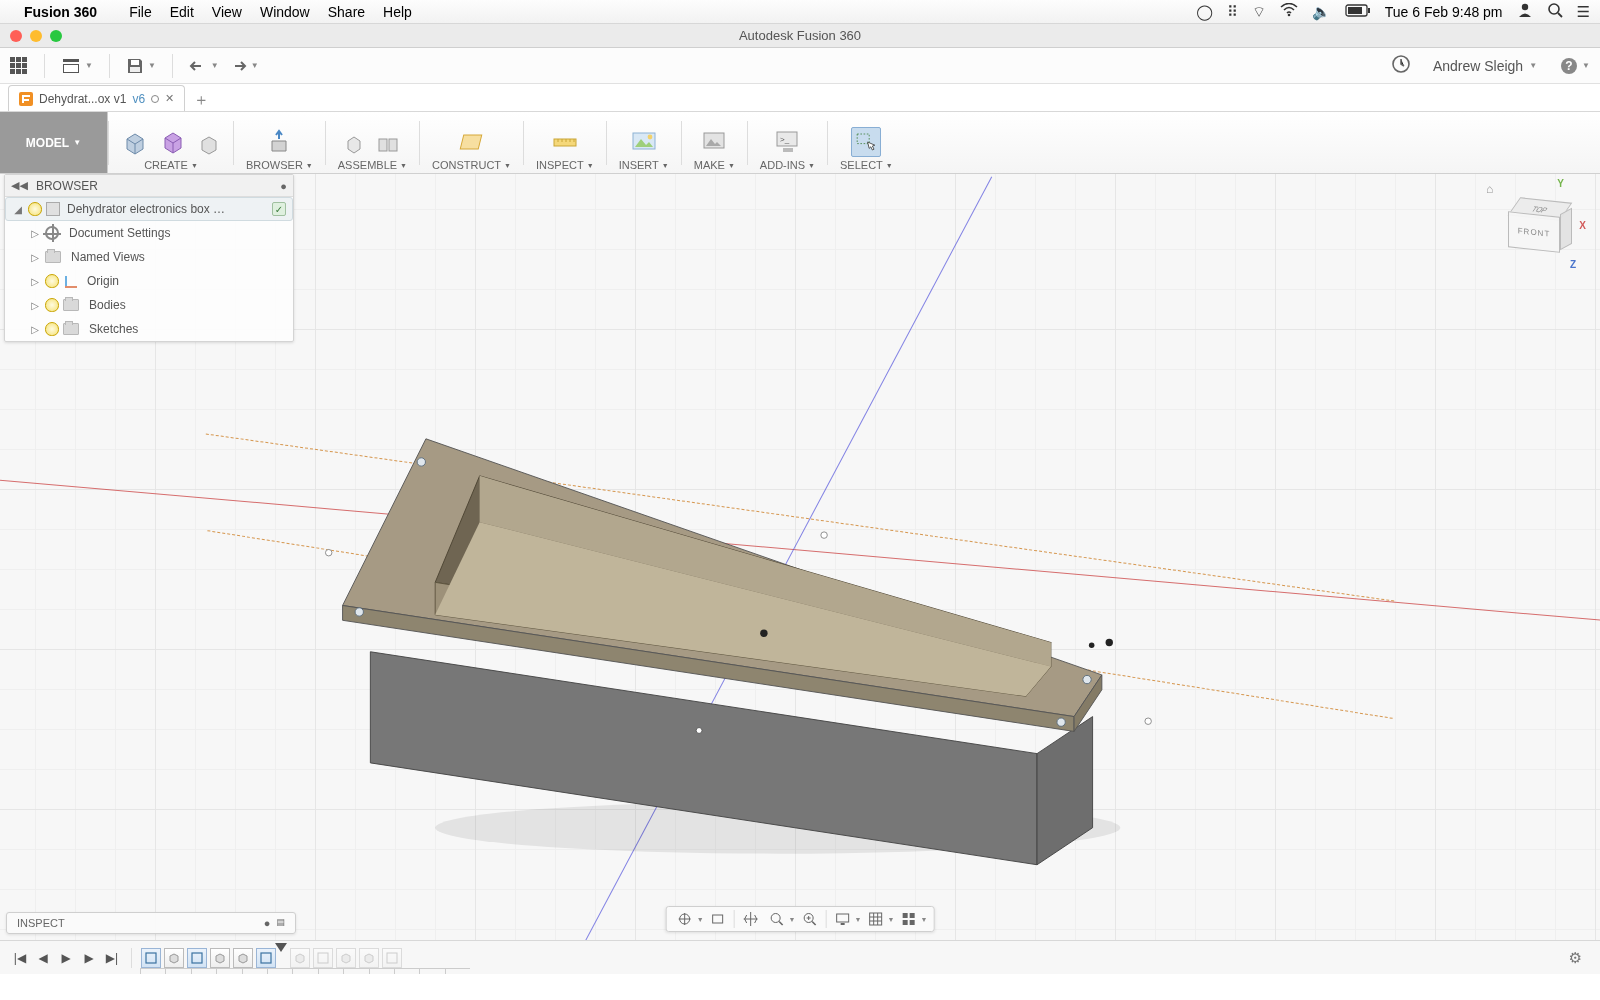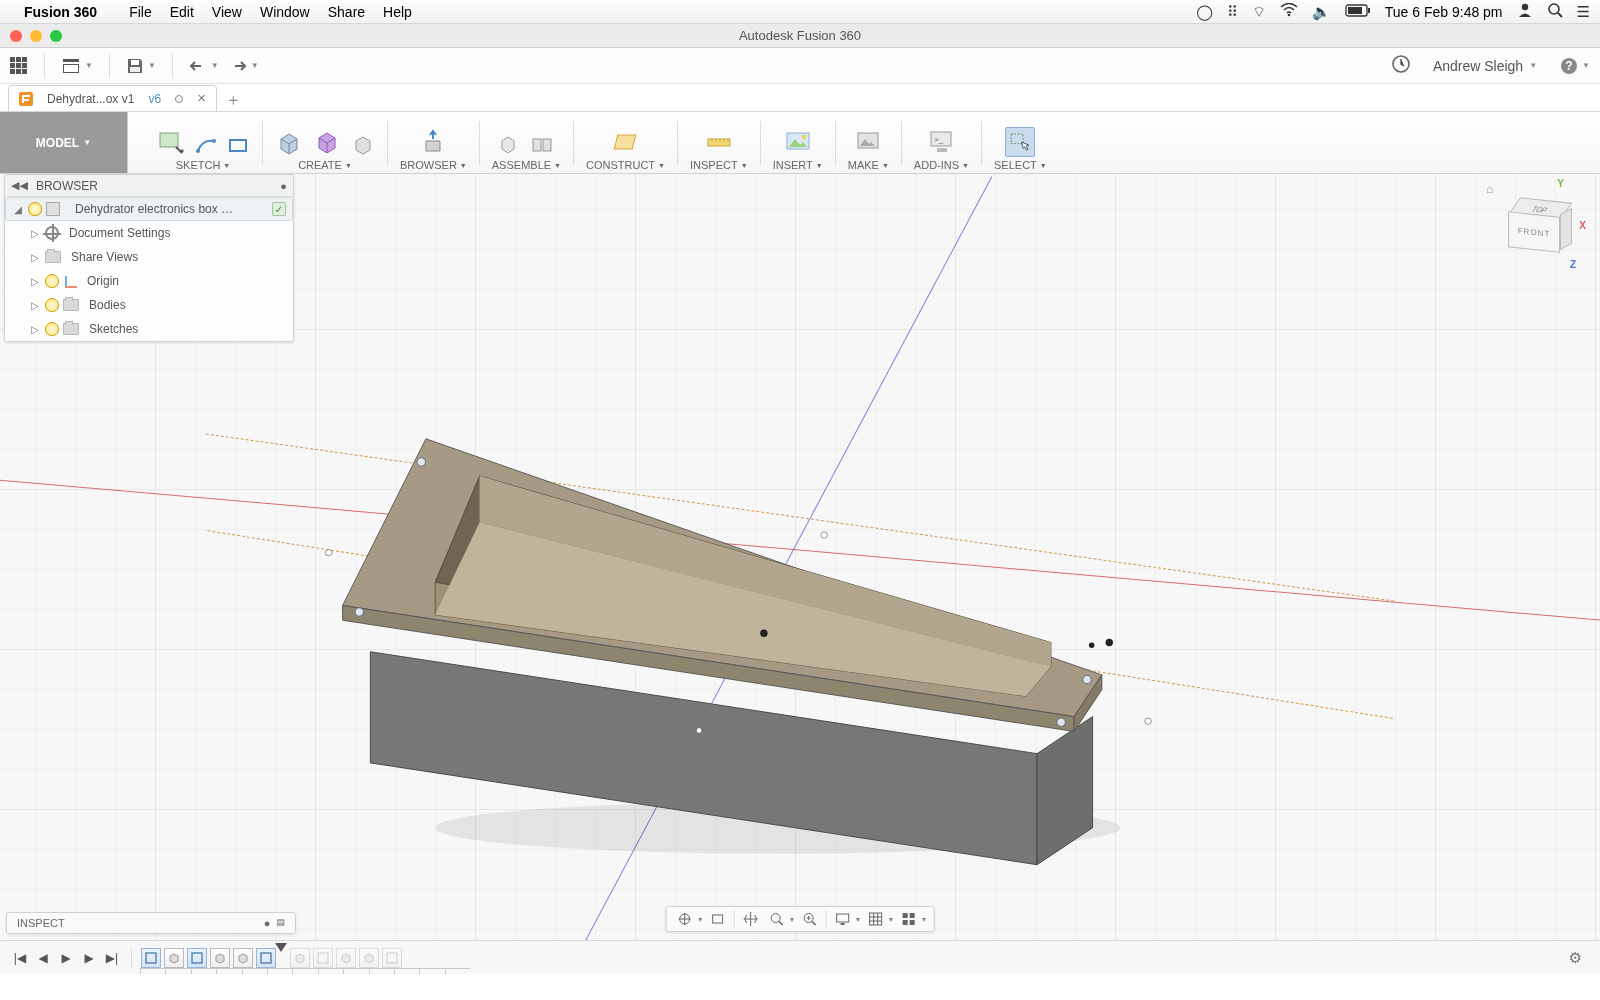--- a/index.html
+++ b/index.html
@@ -22,28 +22,28 @@
   
   .qat{height:36px;background:#fcfcfc;border-bottom:1px solid #e1e1e1;display:flex;align-items:center;padding:0 10px;gap:10px;}
   .qat .grid-icon{width:18px;height:18px;display:grid;grid-template-columns:repeat(3,5px);grid-template-rows:repeat(3,5px);gap:1px;}
   .qat .grid-icon span{background:#555;}
   .qat .divider{width:1px;height:24px;background:#ddd;margin:0 6px;}
   .qat .btn{display:flex;align-items:center;color:#666;gap:2px;font-size:15px;cursor:pointer;}
   .qat .caret{font-size:8px;color:#888;margin-left:2px;}
   .qat .right{margin-left:auto;display:flex;align-items:center;gap:23px;color:#555;font-size:14px;}
   
   .doc-tabs{height:28px;background:#fff;border-bottom:1px solid #d8d8d8;display:flex;align-items:flex-end;padding-left:8px;}
-  .doc-tab{display:flex;align-items:center;height:26px;padding:0 10px;border:1px solid #d0d0d0;border-bottom:none;border-radius:4px 4px 0 0;background:#fff;font-size:12px;color:#555;gap:14px;}
+  .doc-tab{display:flex;align-items:center;height:26px;padding:0 10px;border:1px solid #d0d0d0;border-bottom:none;border-radius:4px 4px 0 0;background:#fff;font-size:12px;color:#555;gap:6px;}
   .doc-tab .ver{color:#5090c0;}
   .doc-tab .circle{width:8px;height:8px;border:1px solid #888;border-radius:50%;}
   .doc-tab .close{color:#777;font-size:11px;cursor:pointer;}
   .doc-tabs .plus{margin-left:8px;color:#888;font-size:16px;cursor:pointer;}
   
   .ribbon-wrap{height:62px;display:flex;align-items:stretch;border-bottom:1px solid #d0d0d0;background:linear-gradient(#fff,#f5f5f5);}
-  .workspace-chip{width:128px;background:#9a9a9a;color:#fff;display:flex;align-items:center;justify-content:center;font-size:12px;font-weight:600;gap:4px;border-right:1px solid #ccc;margin-right:16px;}
+  .workspace-chip{width:108px;background:#9a9a9a;color:#fff;display:flex;align-items:center;justify-content:center;font-size:12px;font-weight:600;gap:4px;border-right:1px solid #ccc;margin-right:0px;}
   .ribbon{flex:1;display:flex;align-items:flex-end;}
   .ribbon-group{display:flex;flex-direction:column;align-items:center;padding:0 12px;height:60px;justify-content:flex-end;}
   .ribbon-sep{width:1px;background:#ddd;height:44px;align-self:center;}
   .ribbon-icons{display:flex;gap:8px;align-items:flex-end;margin-bottom:2px;height:36px;}
   .ribbon-label{font-size:11px;color:#666;display:flex;align-items:center;gap:3px;padding-bottom:2px;}
   .ribbon-label .caret{font-size:7px;}
 
   .ic{width:30px;height:30px;display:flex;align-items:center;justify-content:center;}
   .ic svg{width:30px;height:30px;}
   .ic.sm{width:24px;height:24px;}
@@ -262,47 +262,20 @@
   <span class="plus">＋</span>
 </div>
 
 <div class="ribbon-wrap">
   <div class="workspace-chip">
     <span>MODEL</span>
       <span style="font-size:8px;">▼</span>
   </div>
   <div class="ribbon">
 
-    <div class="ribbon-group">
-      <div class="ribbon-icons">
-        <div class="ic">
-            <svg viewBox="0 0 30 30">
-              <rect x="4" y="6" width="18" height="14" fill="#cfe6c8" stroke="#7aa96f"></rect>
-              <path d="M20 20l6 6" stroke="#555" stroke-width="2"></path>
-              <path d="M24 24l2-2 2 2-2 2z" fill="#555"></path>
-            </svg>
-          </div>
-        <div class="ic sm">
-            <svg viewBox="0 0 24 24">
-              <path d="M4 18 Q8 6 20 8" fill="none" stroke="#4a88c5" stroke-width="2"></path>
-              <circle cx="4" cy="18" r="2" fill="#4a88c5"></circle>
-              <circle cx="20" cy="8" r="2" fill="#4a88c5"></circle>
-            </svg>
-          </div>
-        <div class="ic sm">
-            <svg viewBox="0 0 24 24">
-              <rect x="4" y="7" width="16" height="11" fill="none" stroke="#4a88c5" stroke-width="2"></rect>
-            </svg>
-          </div>
-      </div>
-      <div class="ribbon-label">
-          <span>SKETCH</span>
-          <span class="caret">▼</span>
-        </div>
-    </div>
     <div class="ribbon-sep"></div>
 
     <div class="ribbon-group">
       <div class="ribbon-icons">
         <div class="ic">
             <svg viewBox="0 0 30 30">
               <path d="M6 12l8-5 8 5v10l-8 5-8-5z" fill="#bfcfe0" stroke="#6d8aa9"></path>
               <path d="M6 12l8 5 8-5M14 17v10" stroke="#6d8aa9" fill="none"></path>
             </svg>
           </div>
@@ -510,32 +483,32 @@
   <div class="browser">
     <div class="browser-head">
       <span class="collapse">◀◀</span>
       <span>BROWSER</span>
       <span class="pin">●</span>
     </div>
     <div class="tree-row root-row">
       <span class="arrow">◢</span>
       <div class="bulb"></div>
       <div class="cube-ico"></div>
-      <span style="margin-left:11px;flex:1;overflow:hidden;text-overflow:ellipsis;white-space:nowrap;">Dehydrator electronics box …</span>
+      <span style="margin-left:3px;flex:1;overflow:hidden;text-overflow:ellipsis;white-space:nowrap;">Dehydrator electronics box …</span>
       <span class="check">✓</span>
     </div>
     <div class="tree-row" style="padding-left:24px;">
       <span class="arrow">▷</span>
       <div class="gear"></div>
       <span style="margin-left:6px;">Document Settings</span>
     </div>
     <div class="tree-row" style="padding-left:24px;">
       <span class="arrow">▷</span>
       <div class="folder"></div>
-      <span style="margin-left:6px;">Share Views</span>
+      <span style="margin-left:6px;">Named Views</span>
     </div>
     <div class="tree-row" style="padding-left:24px;">
       <span class="arrow">▷</span>
       <div class="bulb"></div>
       <div class="origin-ico"></div>
       <span style="margin-left:6px;">Origin</span>
     </div>
     <div class="tree-row" style="padding-left:24px;">
       <span class="arrow">▷</span>
       <div class="bulb"></div>

